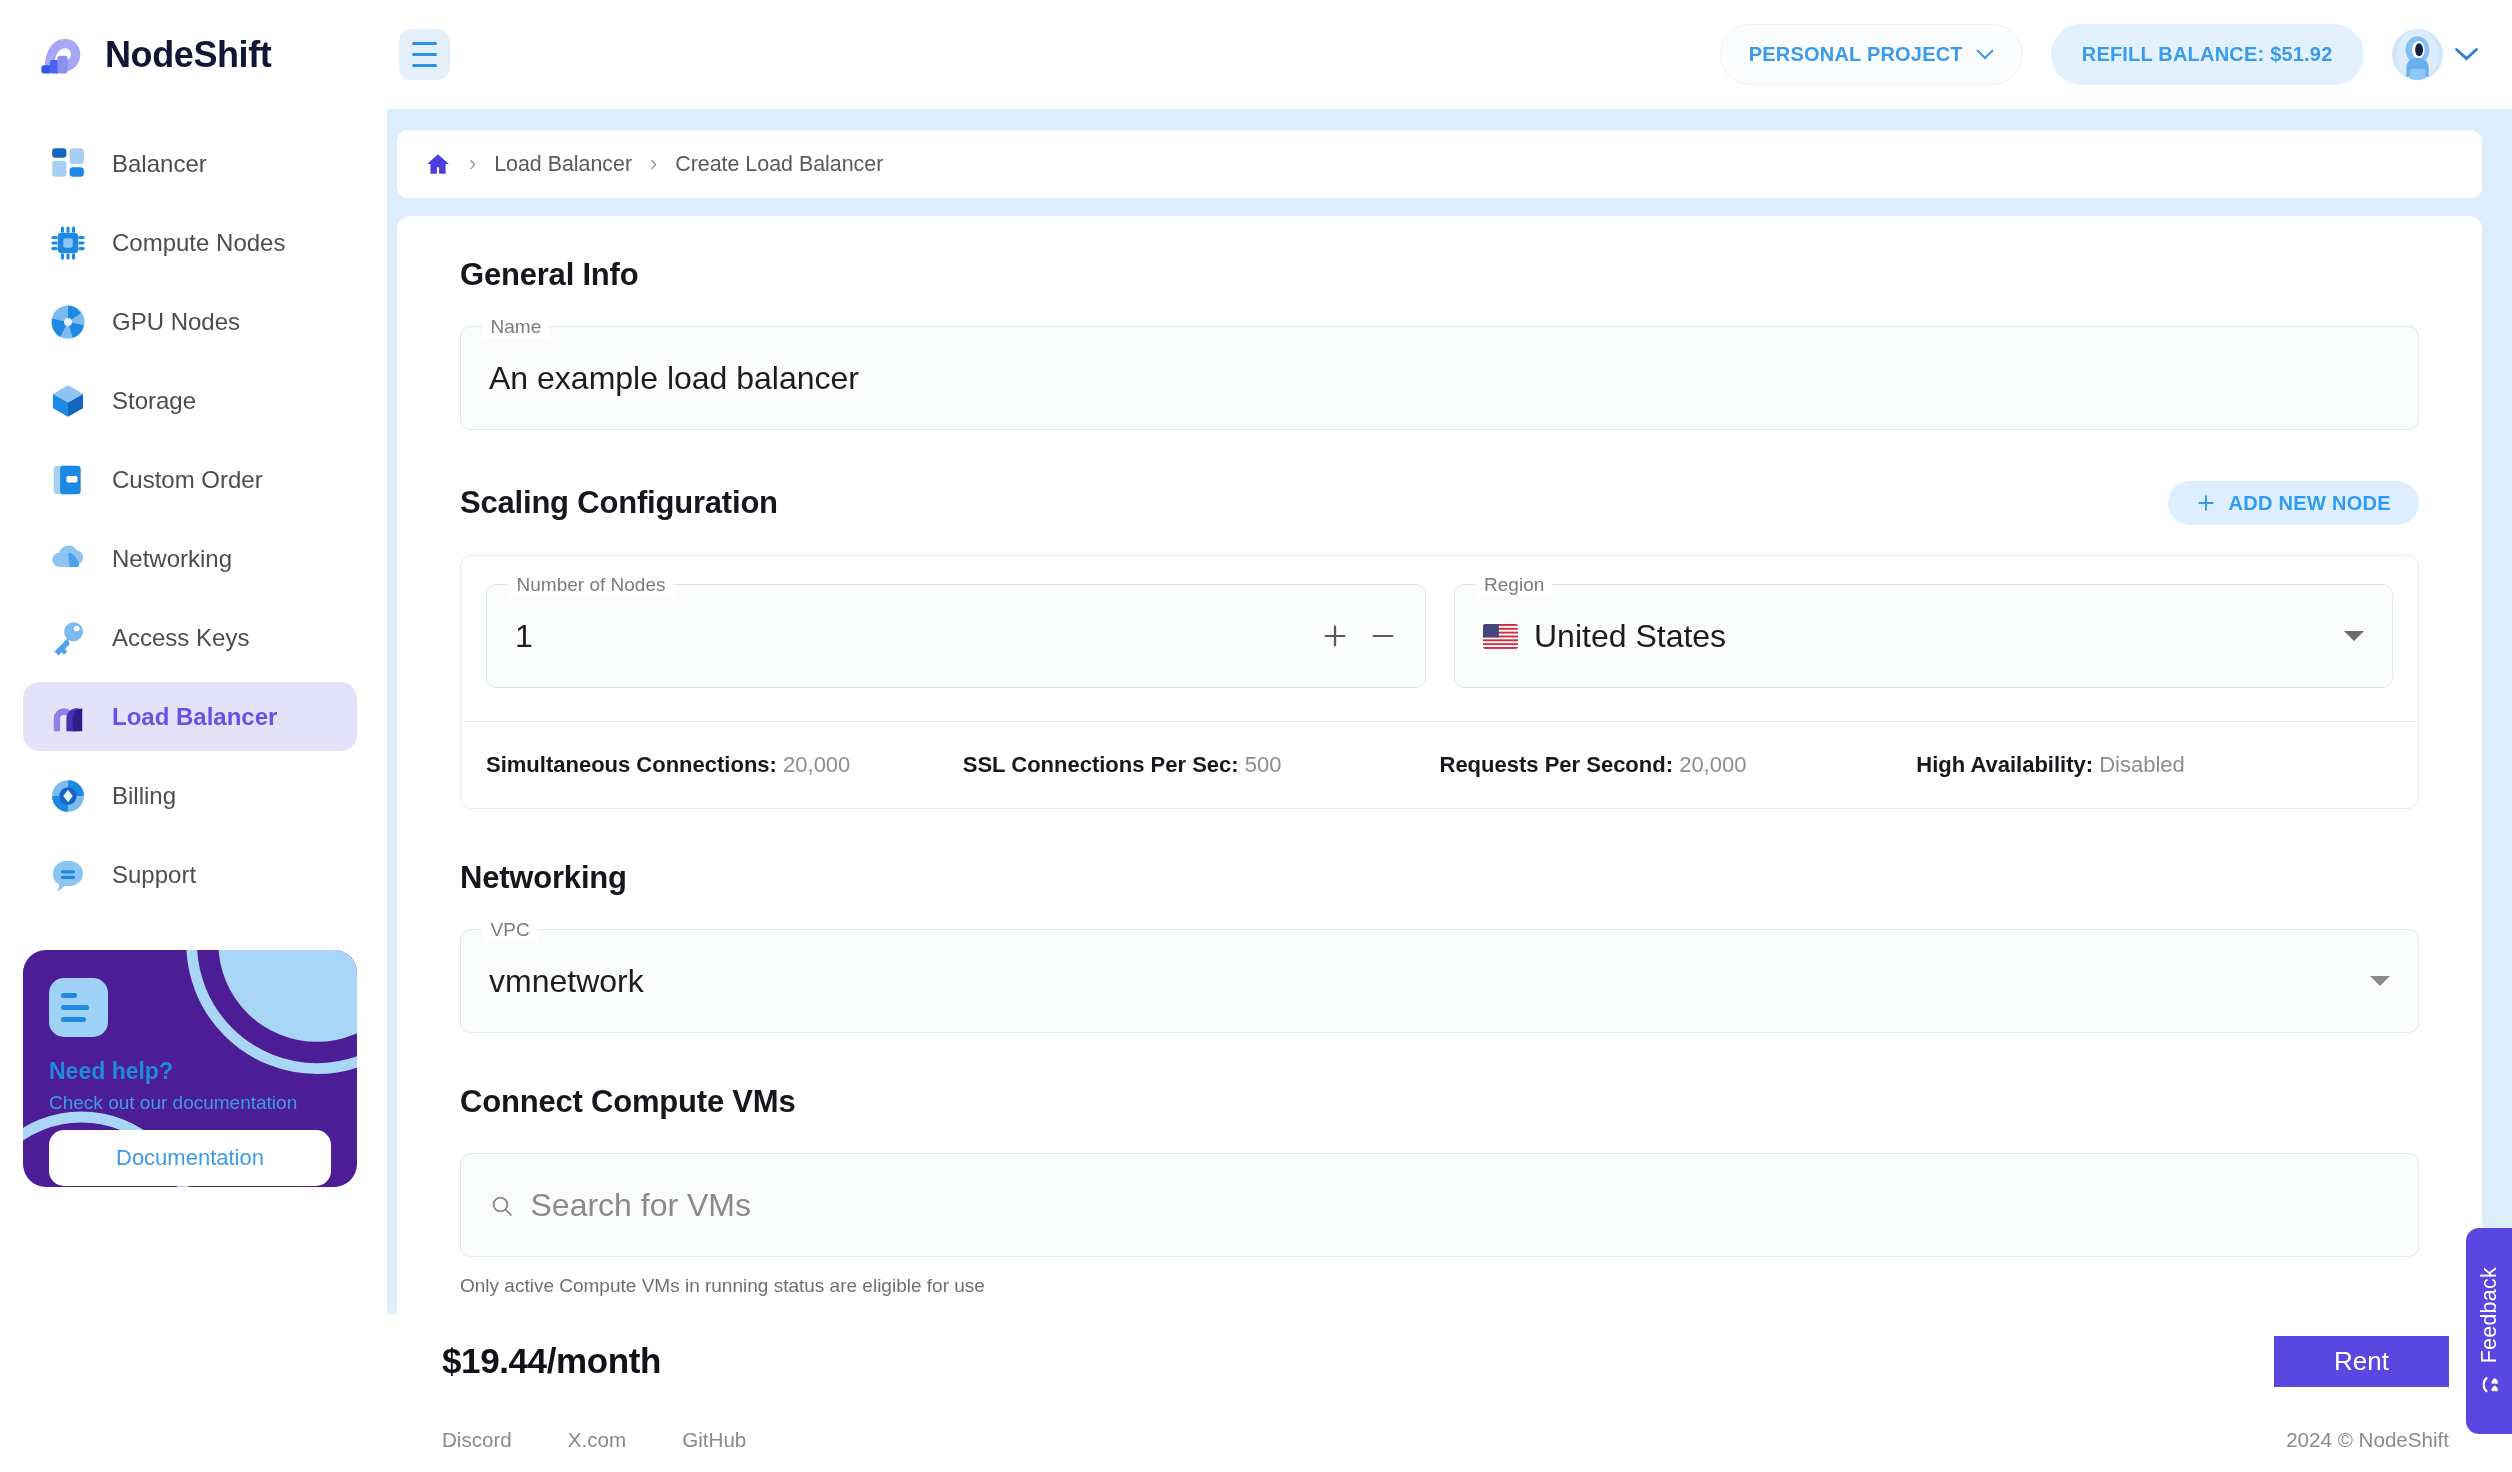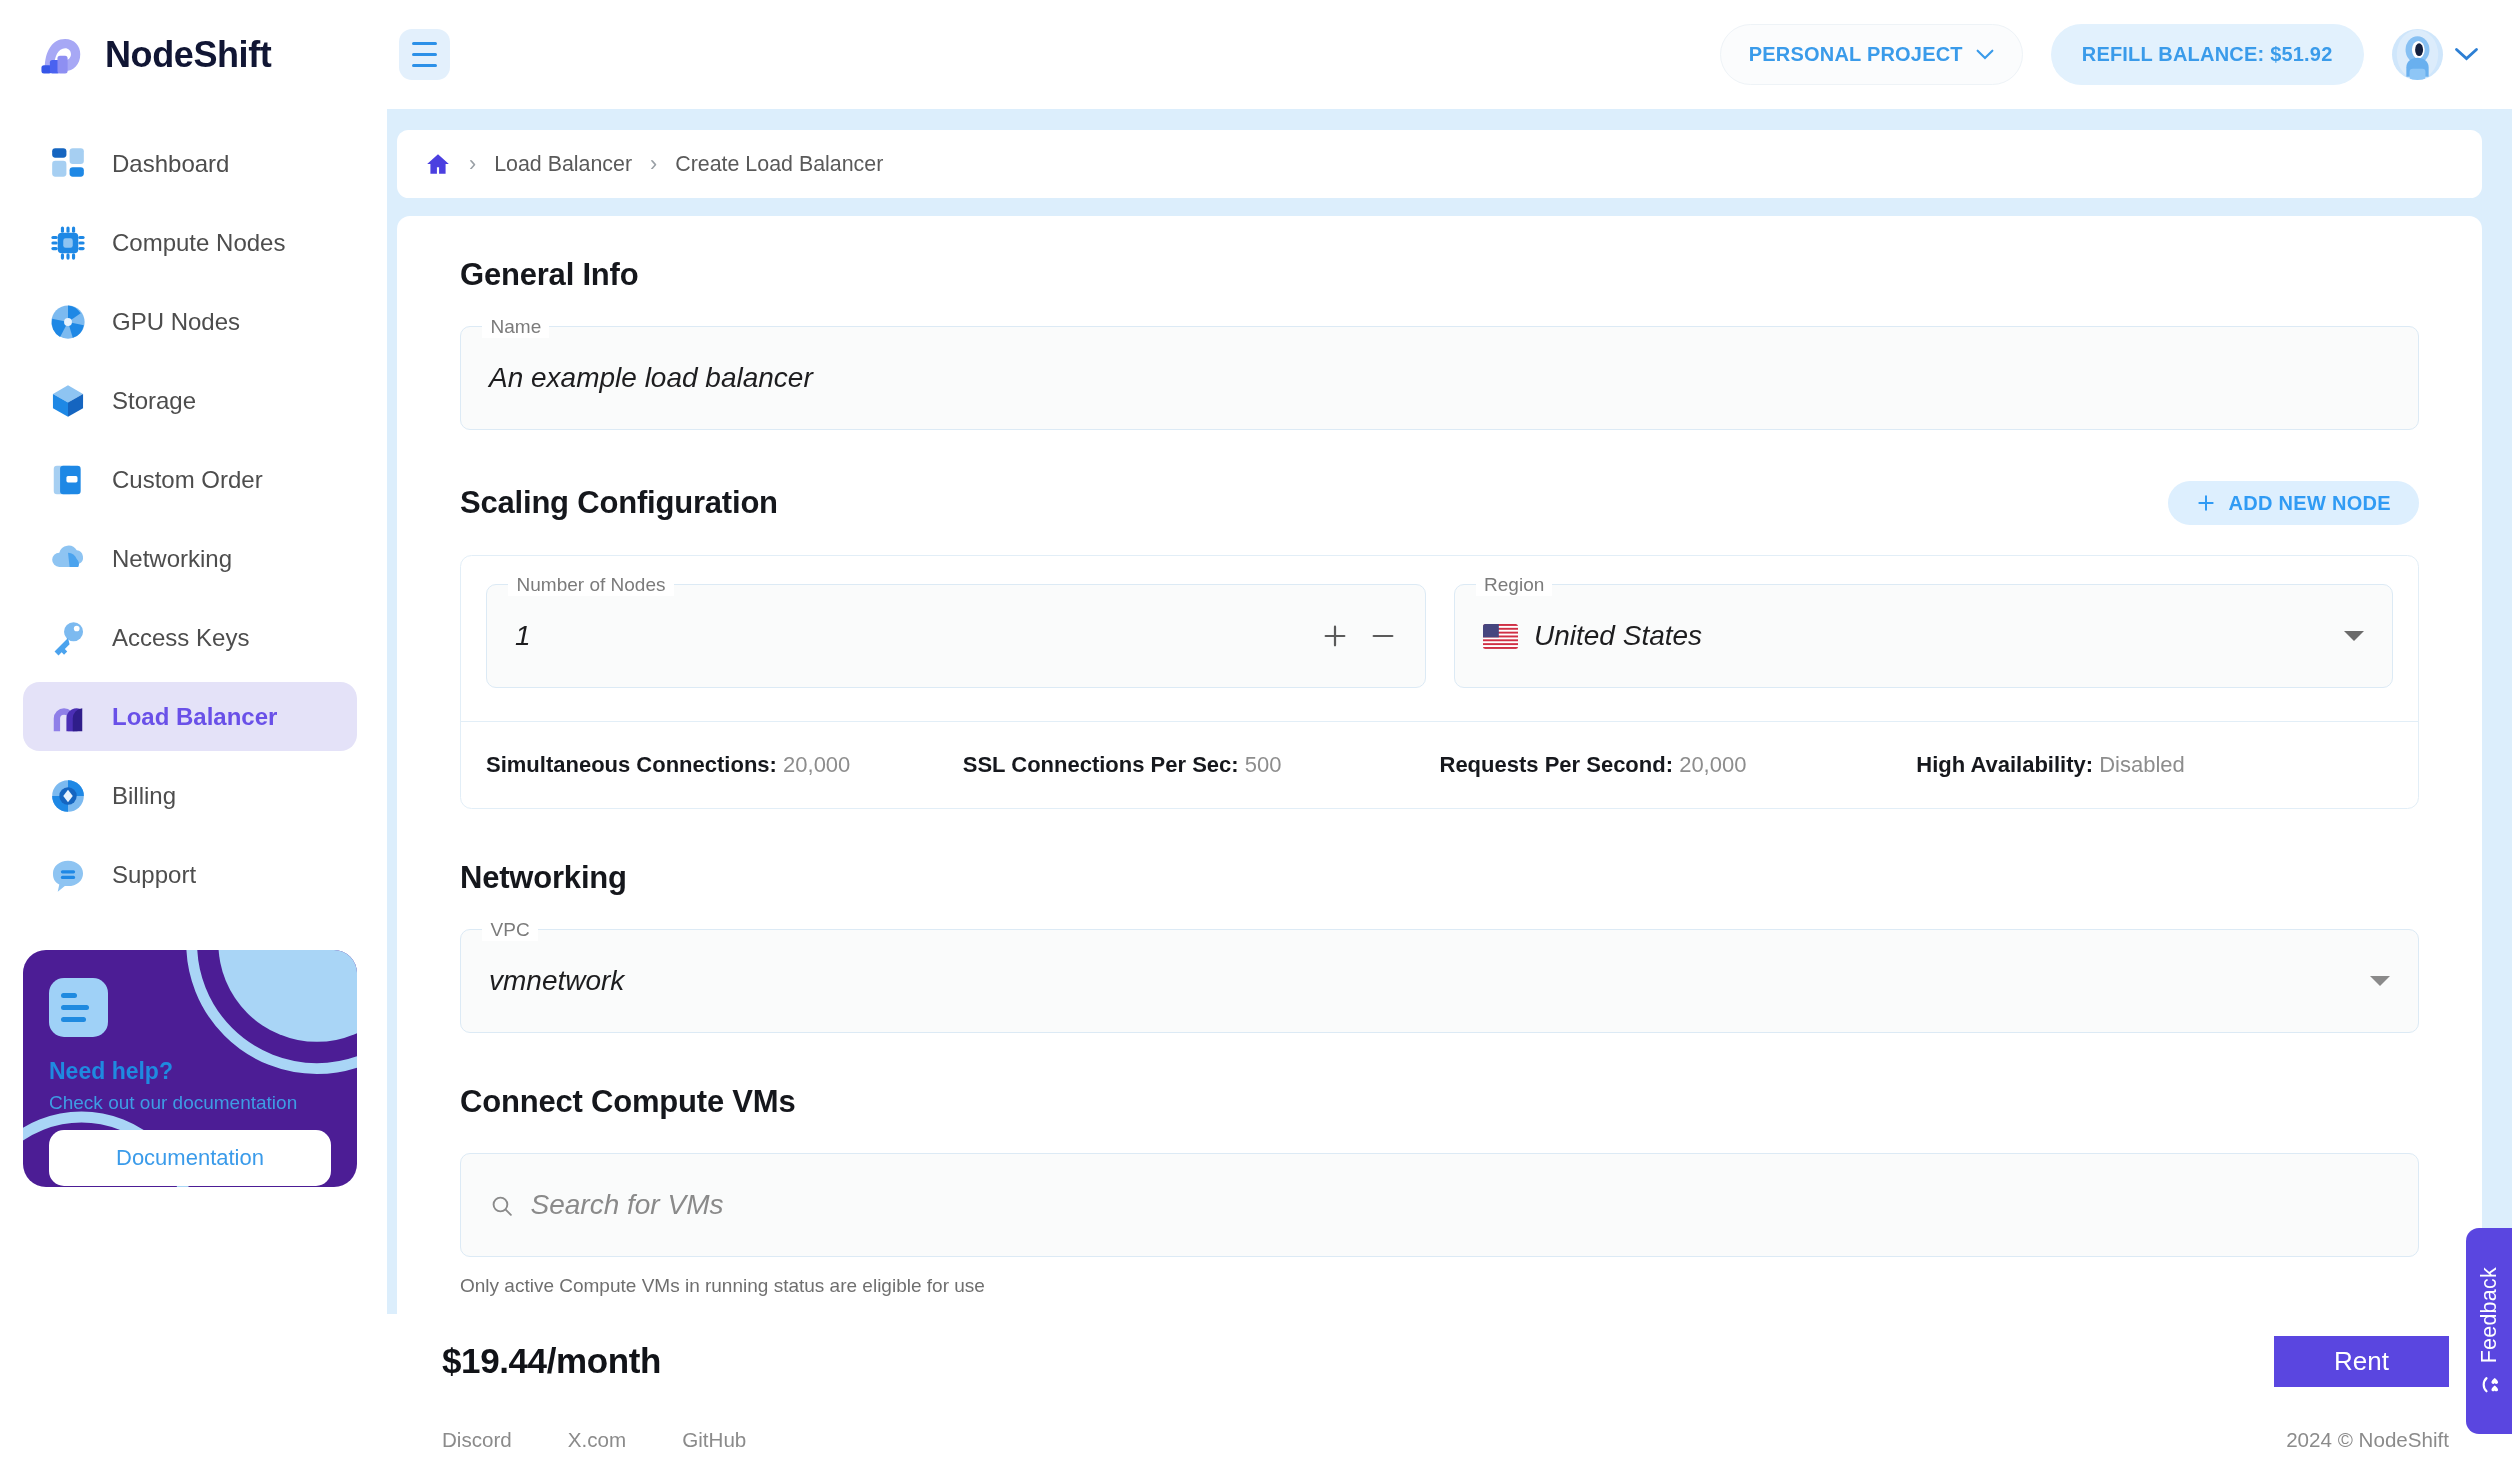--- a/index.html
+++ b/index.html
@@ -121,21 +121,21 @@
 
   .field {
     position: relative; border: 0.8px solid #dceaf5; border-radius: 10px;
     background: #fafbfb; height: 104px; display: flex; align-items: center;
     padding: 0 28px; margin-top: 33px;
   }
   .field .flabel {
     position: absolute; top: -11.5px; left: 21.4px; padding: 0 8.2px;
     background: #fff; font-size: 19px; color: #7b7b7b;
   }
-  .field .fval { font-size: 28px; color: #1d1d1f; font-style: italic; }
+  .field .fval { font-size: 32px; color: #1d1d1f; }
   .field .fval.ph { color: #8a8a8a; }
 
   .sec-head { display: flex; align-items: center; justify-content: space-between; margin-top: 51px; }
   .add-node-btn {
     height: 44px; padding: 0 28px; border-radius: 25.5px; background: #ddeffe;
     display: flex; align-items: center; gap: 13px; cursor: pointer;
     color: #309bf4; font-size: 20px; font-weight: bold; letter-spacing: 0.3px;
   }
 
   .scalebox { margin-top: 30px; border: 0.8px solid #e2eef7; border-radius: 11.5px; }
@@ -247,21 +247,21 @@
     <div class="sidebar">
       <div class="nav">
 
         <div class="nav-item">
           <svg class="nav-icon" viewBox="0 0 48 48">
             <rect x="4" y="4" width="18" height="12" rx="4" fill="#1565c0"></rect>
             <rect x="26" y="4" width="18" height="20" rx="4" fill="#a6cff2"></rect>
             <rect x="4" y="20" width="18" height="20" rx="4" fill="#a6cff2"></rect>
             <rect x="26" y="28" width="18" height="12" rx="4" fill="#1e88e5"></rect>
           </svg>
-          <span>Dashboard</span>
+          <span>Balancer</span>
         </div>
 
         <div class="nav-item">
           <svg class="nav-icon" viewBox="0 0 48 48">
             <rect x="11" y="11" width="26" height="26" rx="5" fill="#1e88e5"></rect>
             <rect x="18" y="18" width="12" height="12" rx="3" fill="#8ec4f2"></rect>
             <g fill="#1e88e5">
               <rect x="15" y="3" width="4" height="8" rx="2"></rect>
                 <rect x="22" y="3" width="4" height="8" rx="2"></rect>
                 <rect x="29" y="3" width="4" height="8" rx="2"></rect>

